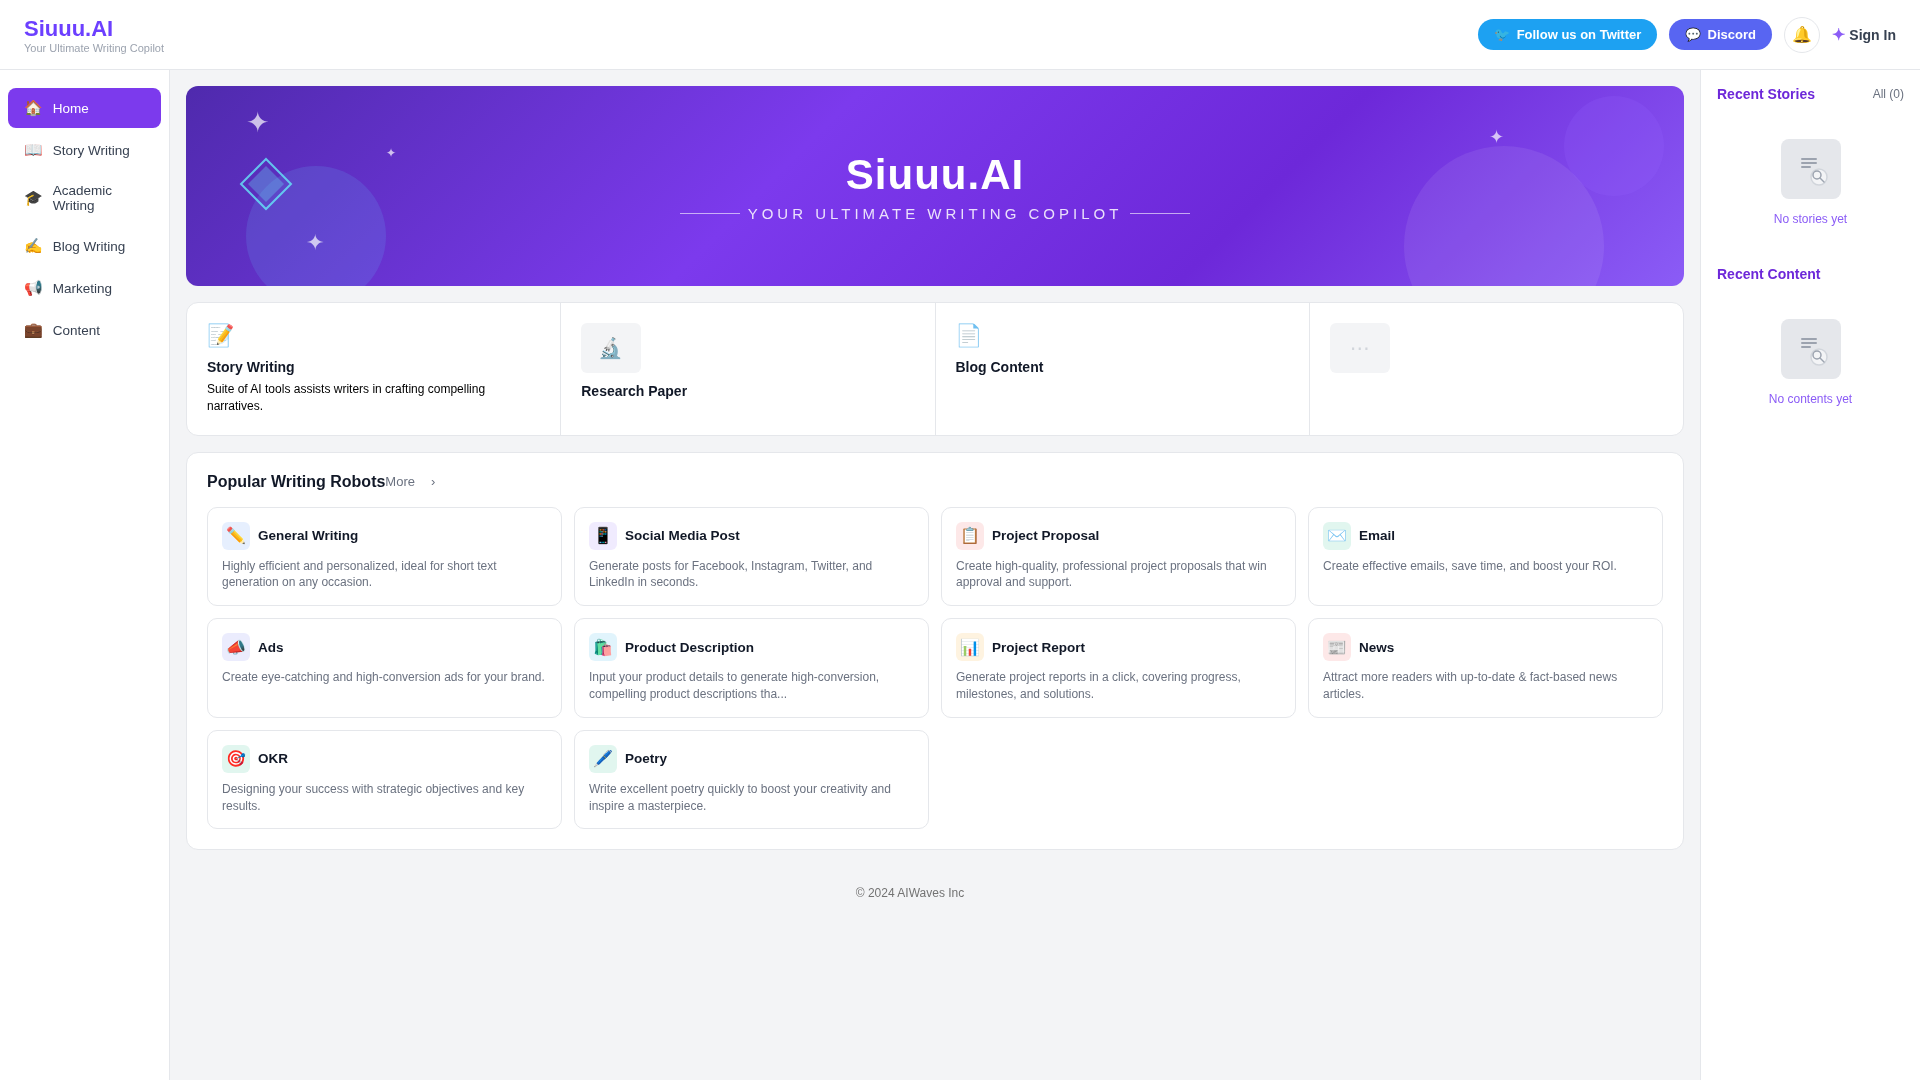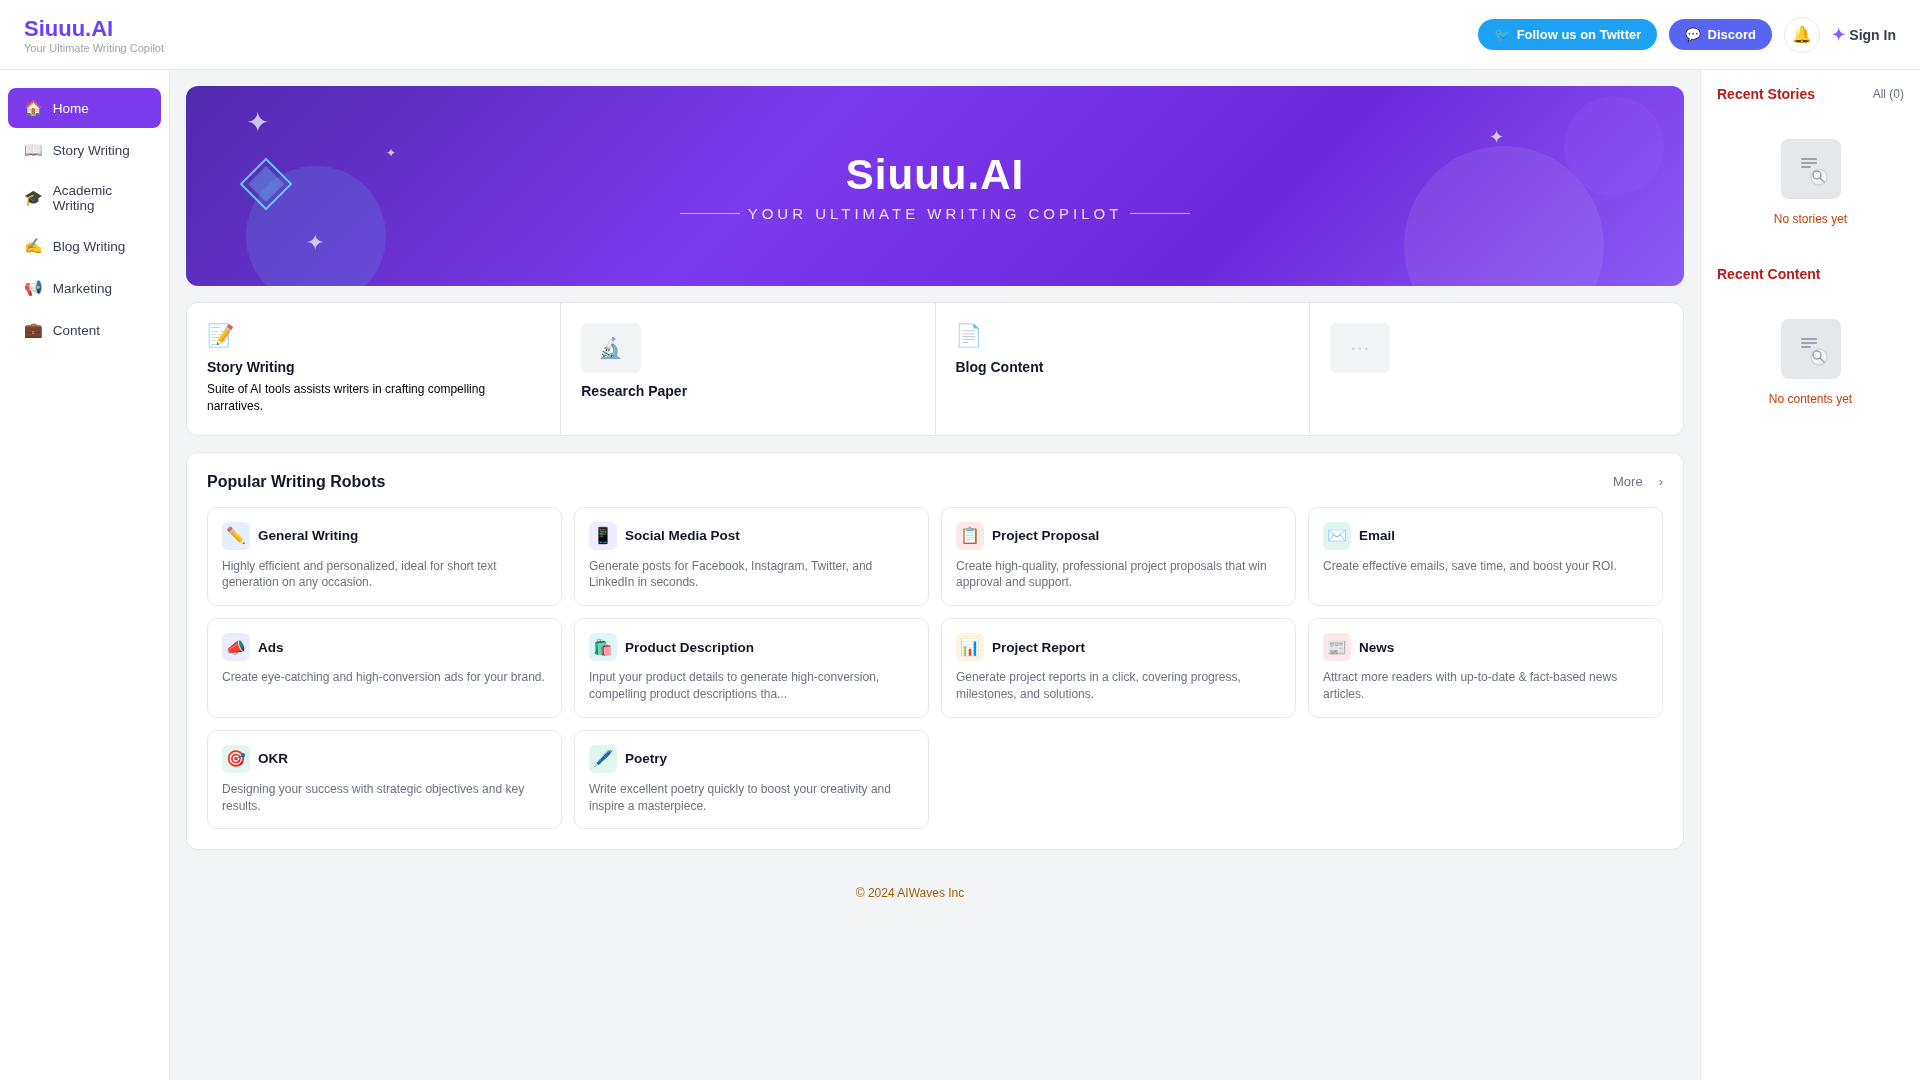--- a/index.html
+++ b/index.html
@@ -229,21 +229,21 @@
     .popular-section {
       margin: 16px;
       background: #fff;
       border-radius: 12px;
       padding: 20px;
       border: 1px solid #e5e7eb;
     }
     .section-header {
       display: flex;
       align-items: center;
-      justify-content: space-between;
+      justify-content: flex-start;
       margin-bottom: 16px;
     }
     .section-title { font-size: 16px; font-weight: 600; color: #111827; }
     .section-more {
       font-size: 13px;
       color: #6b7280;
       cursor: pointer;
       display: flex;
       align-items: center;
       gap: 16px;
@@ -289,21 +289,21 @@
       overflow-y: auto;
       padding: 16px;
     }
     .rpanel-section { margin-bottom: 20px; }
     .rpanel-header {
       display: flex;
       align-items: center;
       justify-content: space-between;
       margin-bottom: 12px;
     }
-    .rpanel-title { font-size: 14px; font-weight: 600; color: #b91c1c; }
+    .rpanel-title { font-size: 14px; font-weight: 600; color: #6d28d9; }
     .rpanel-all { font-size: 12px; color: #6b7280; cursor: pointer; }
     .rpanel-empty {
       display: flex;
       flex-direction: column;
       align-items: center;
       justify-content: center;
       padding: 20px 0;
       gap: 8px;
     }
     .rpanel-empty-icon {
@@ -316,28 +316,28 @@
     .empty-img {
       width: 60px; height: 60px;
       background: #e5e7eb;
       border-radius: 8px;
       display: flex;
       align-items: center;
       justify-content: center;
       font-size: 24px;
       color: #9ca3af;
     }
-    .rpanel-empty-text { font-size: 12px; color: #c2410c; }
+    .rpanel-empty-text { font-size: 12px; color: #8b5cf6; }
 
     
     .footer {
       text-align: center;
       padding: 20px;
       font-size: 12px;
-      color: #a16207;
+      color: #737373;
       margin-left: 170px;
       margin-right: 220px;
     }
   </style>
 </head>
 <body>
 
 <nav class="topnav">
   <div class="logo-area">
     <span class="logo-title">Siuuu.AI</span>

